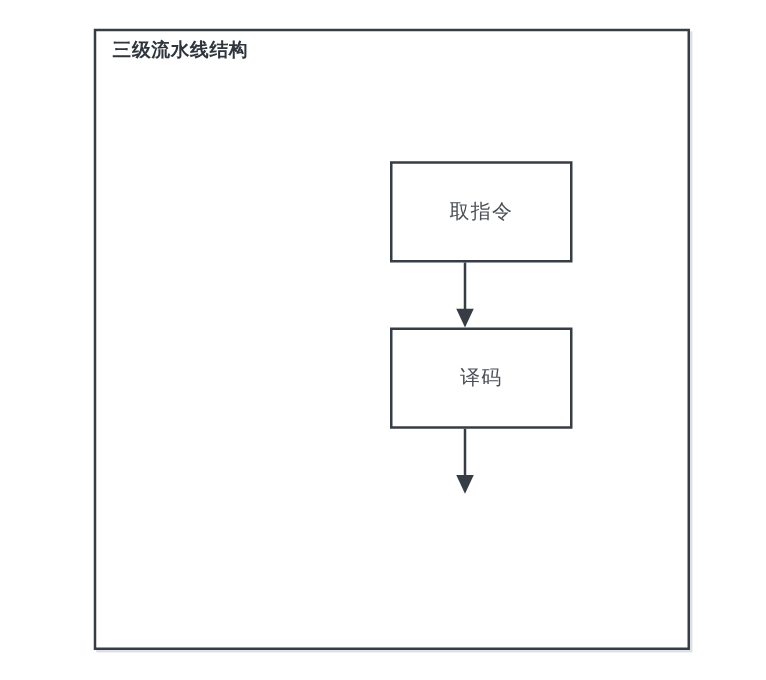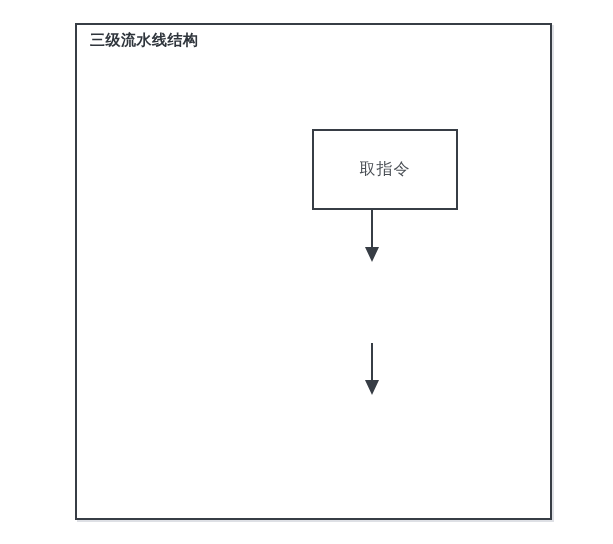--- a/index.html
+++ b/index.html
@@ -87,19 +87,20 @@
     <div class="frame-title">三级流水线结构</div>
   </div>
 
   <div class="node node-1">取指令</div>
 
   <div class="arrow arrow-1">
     <div class="arrow-line"></div>
     <div class="arrow-head"></div>
   </div>
 
+  <div class="node node-2">译码</div>
 
   <div class="arrow arrow-2">
     <div class="arrow-line"></div>
     <div class="arrow-head"></div>
   </div>
 
 </div>
 
 </body></html>

